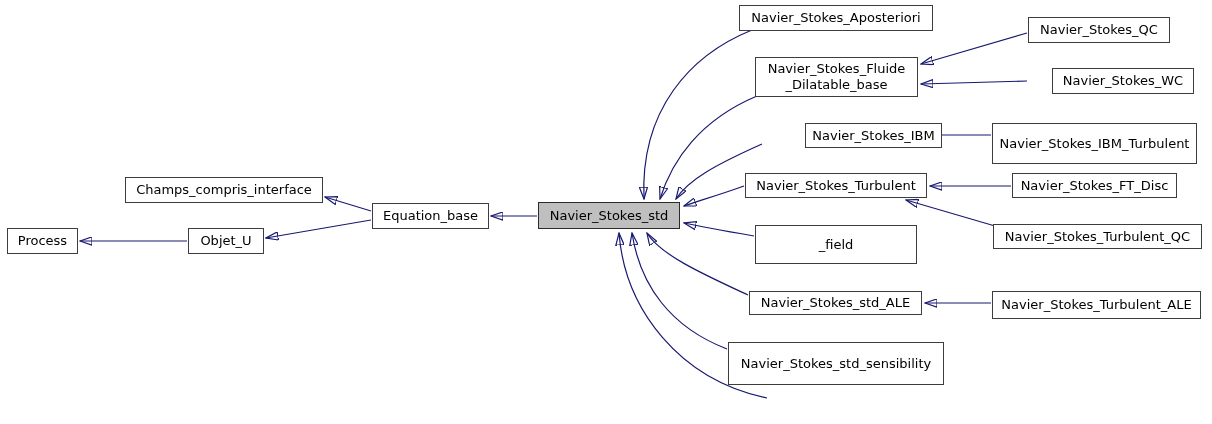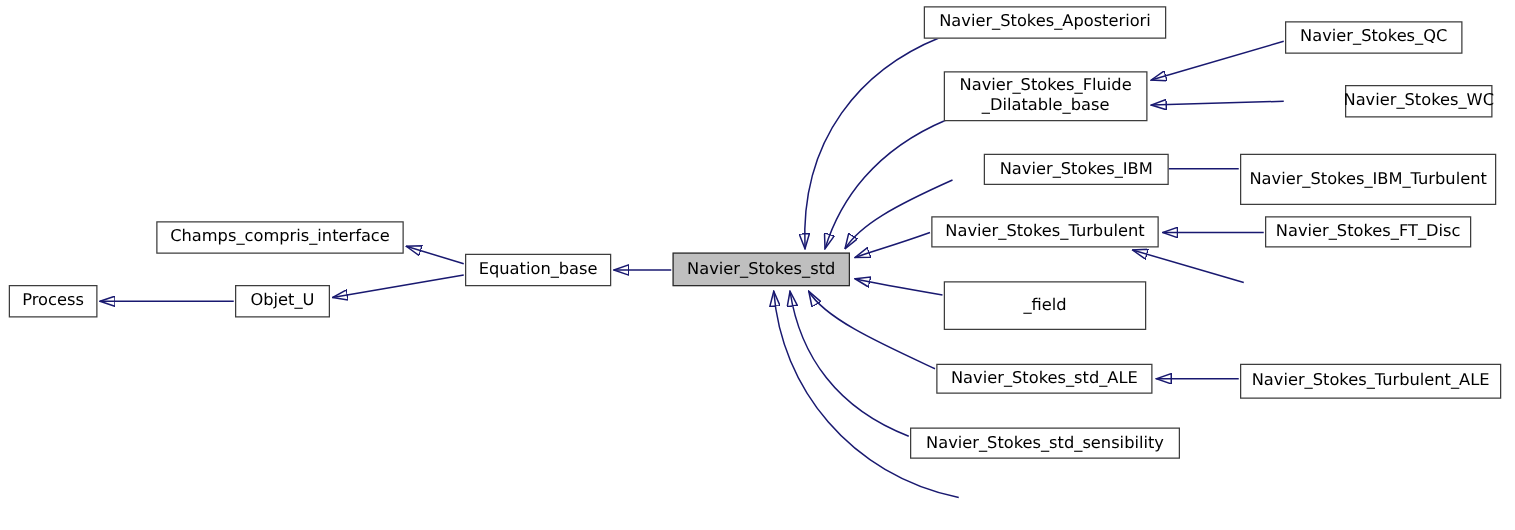--- a/index.html
+++ b/index.html
@@ -96,51 +96,54 @@
 
   <div class="node" style="left:755px;top:57px;width:163px;height:40px">
     <span>Navier_Stokes_Fluide</span>
     <span>_Dilatable_base</span>
   </div>
 
   <div class="node" style="left:1028px;top:17px;width:142px;height:26px">
     <span>Navier_Stokes_QC</span>
   </div>
 
-  <div class="node" style="left:1076px;top:68px;width:118px;height:26px">
+  <div class="node" style="left:1052px;top:68px;width:142px;height:26px">
     <span>Navier_Stokes_WC</span>
   </div>
 
-  <div class="node" style="left:787px;top:123px;width:148px;height:25px">
+  <div class="node" style="left:805px;top:123px;width:137px;height:25px">
     <span>Navier_Stokes_IBM</span>
   </div>
 
   <div class="node" style="left:992px;top:123px;width:205px;height:41px">
     <span>Navier_Stokes_IBM_Turbulent</span>
   </div>
 
   <div class="node" style="left:745px;top:173px;width:182px;height:25px">
     <span>Navier_Stokes_Turbulent</span>
   </div>
 
   <div class="node" style="left:1012px;top:173px;width:165px;height:25px">
     <span>Navier_Stokes_FT_Disc</span>
   </div>
 
   <div class="node" style="left:755px;top:225px;width:162px;height:39px">
     <span>_field</span>
   </div>
 
+  <div class="node" style="left:993px;top:224px;width:209px;height:25px">
+    <span>Navier_Stokes_Turbulent_QC</span>
+  </div>
 
   <div class="node" style="left:749px;top:291px;width:173px;height:24px">
     <span>Navier_Stokes_std_ALE</span>
   </div>
 
   <div class="node" style="left:992px;top:291px;width:209px;height:28px">
     <span>Navier_Stokes_Turbulent_ALE</span>
   </div>
 
-  <div class="node" style="left:728px;top:342px;width:216px;height:25px">
+  <div class="node" style="left:728px;top:342px;width:216px;height:43px">
     <span>Navier_Stokes_std_sensibility</span>
   </div>
 
 
 </div>
 
 </body></html>

